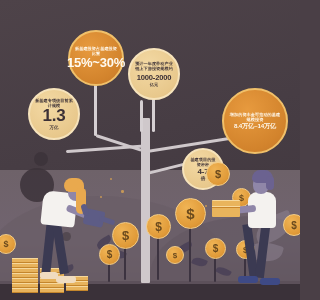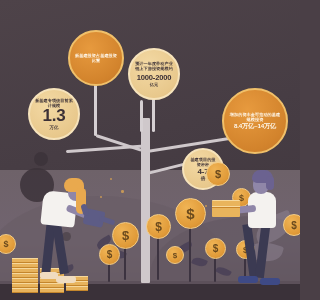--- a/index.html
+++ b/index.html
@@ -110,20 +110,21 @@
   <div class="stick" style="left:94px;top:84px;height:52px;"></div>
   <div class="stick" style="left:152px;top:98px;height:34px;"></div>
   <div class="branch" style="left:96px;top:134px;width:48px;transform:rotate(18deg);"></div>
   <div class="branch" style="left:66px;top:150px;width:80px;transform:rotate(-4deg);"></div>
   <div class="branch" style="left:147px;top:172px;width:62px;transform:rotate(-14deg);"></div>
   <div class="branch" style="left:147px;top:150px;width:96px;transform:rotate(-9deg);"></div>
   <div class="stick" style="left:140px;top:100px;height:32px;"></div>
 
   <div class="bub orange" id="b-top">
     <div class="cap">新基建投资占基建投资比重</div>
+    <div class="big">15%~30%</div>
   </div>
 
   <div class="bub cream" id="b-right">
     <div class="cap">预计一年度带动产业链上下游投资规模约</div>
     <div class="big">1000-2000</div>
     <div class="unit" style="font-size:4.2px;">亿元</div>
   </div>
 
   <div class="bub cream" id="b-left">
     <div class="cap">新基建专项债目前累计规模</div>

